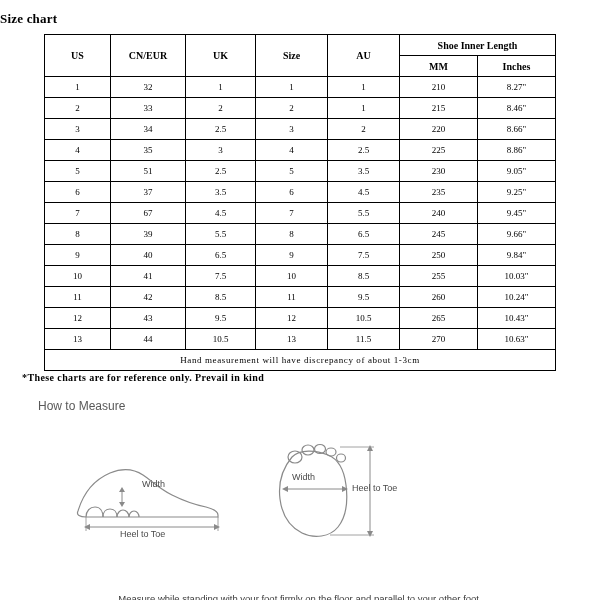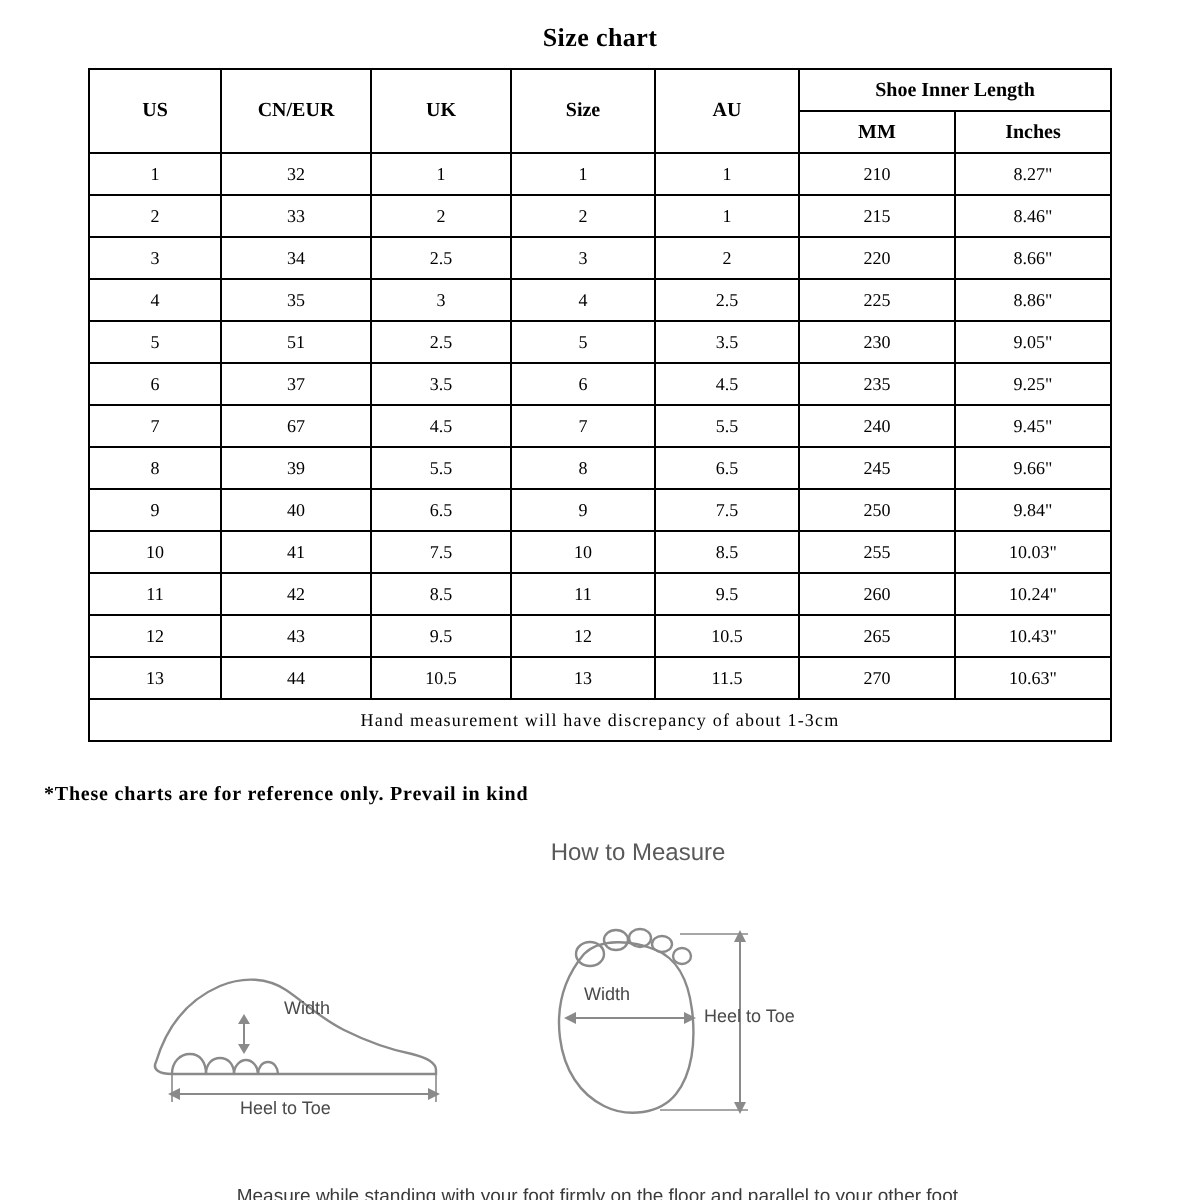--- a/index.html
+++ b/index.html
@@ -14,21 +14,20 @@
     color: #000000;
     overflow: hidden;
   }
   .page {
     position: relative;
     width: 600px;
     height: 600px;
     box-sizing: border-box;
   }
   .title {
-    text-align: center;
     font-size: 13px;
     font-weight: bold;
     font-family: "Liberation Serif", serif;
     margin: 11px 0 7px 0;
     letter-spacing: 0.2px;
   }
   table.size-table {
     border-collapse: collapse;
     width: 511px;
     margin: 0 auto;
@@ -55,32 +54,31 @@
     font-weight: bold;
     font-size: 10px;
   }
   .note-row td {
     font-weight: bold;
     font-size: 9.5px;
     letter-spacing: 0.6px;
     height: 21px;
   }
   .reference-note {
-    margin: 21px 0 0 22px;
+    margin: 1px 0 0 22px;
     font-size: 10px;
     font-weight: bold;
     font-family: "Liberation Serif", serif;
     letter-spacing: 0.4px;
   }
   .how-title {
     margin: 16px 0 0 38px;
     font-size: 12px;
     color: #595959;
     font-family: "Liberation Sans", sans-serif;
-    text-align: center;
   }
   .how-sub {
     margin: 7px 0 0 22px;
     font-size: 9.5px;
     color: #595959;
     font-family: "Liberation Sans", sans-serif;
   }
   .diagram {
     position: relative;
     margin-top: 4px;

